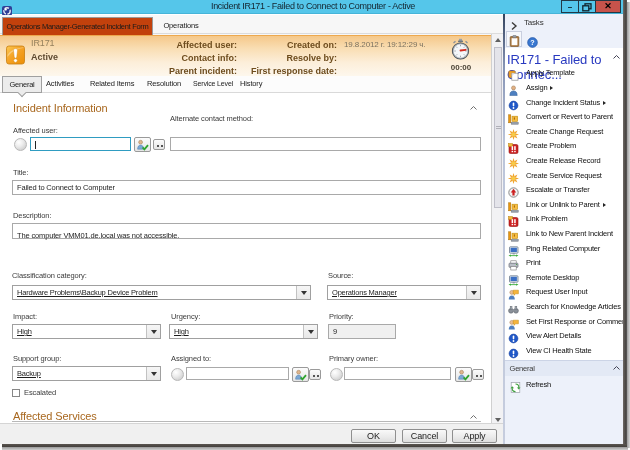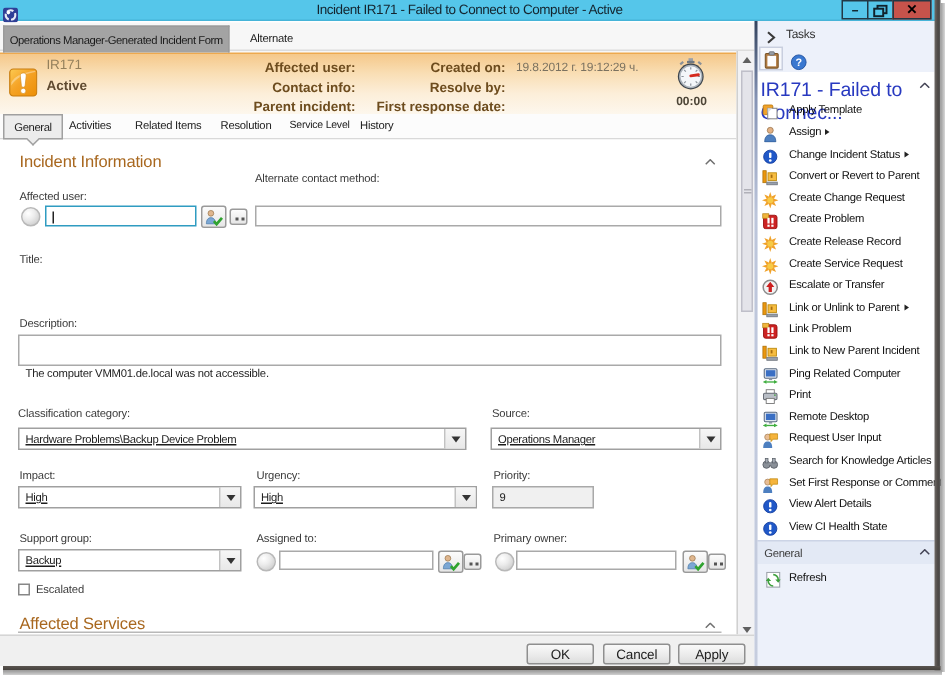--- a/index.html
+++ b/index.html
@@ -9,21 +9,21 @@
 
 #tbar { position:absolute; left:0; top:0; width:626px; height:14px;
   background:#55c6ea; border-bottom:1px solid #46b4d8; }
 #tbar .title { position:absolute; left:0; right:0; top:1px; text-align:center;
   font-size:9px; letter-spacing:-0.3px; color:#14242e; }
 .wbtn { position:absolute; top:0; height:13px; border:1px solid #223845; font-size:8px;
   color:#000; text-align:center; line-height:11px; }
 
 #tstrip { position:absolute; left:0; top:15px; width:503px; height:20px; background:#f7f7f7; }
 #tstrip .line { position:absolute; left:0; top:18px; width:503px; height:1px; background:#dcdcdc; }
-#tab1 { position:absolute; left:2px; top:2px; width:151px; height:18px; background:#a3a3a3;
+#tab1 { position:absolute; left:2px; top:2px; width:151px; height:18px; background:#c2410c;
   border:1px solid #9b9b9b; border-bottom:none; text-align:center; font-size:7.5px;
   letter-spacing:-0.29px; color:#1a1a1a; line-height:17px; white-space:nowrap; z-index:2; }
 #tab2 { position:absolute; left:158px; top:3px; width:46px; height:16px; text-align:center;
   font-size:7.5px; letter-spacing:-0.15px; color:#1a1a1a; line-height:15px; }
 
 
 #banner { position:absolute; left:0; top:35px; width:491px; height:41px;
   background:linear-gradient(180deg,#f5c88a 0%,#f9deb4 32%,#fceed9 66%,#fdf7ed 100%);
   border-top:1px solid #eda94e; }
 #banner .blbl { position:absolute; font-size:9px; letter-spacing:0px; font-weight:bold;
@@ -127,21 +127,21 @@
   <div class="wbtn" style="left:561px;width:18px;background:#55c6ea;font-weight:bold">–</div>
   <div class="wbtn" style="left:578px;width:18px;background:#55c6ea"><svg width="10" height="9" style="margin-top:2px">
         <rect x="3" y="0.8" width="6" height="5" fill="none" stroke="#10222c" stroke-width="1.3"></rect>
         <rect x="0.8" y="2.8" width="6" height="5" fill="#55c6ea" stroke="#10222c" stroke-width="1.3"></rect>
       </svg></div>
   <div class="wbtn" style="left:595px;width:26px;background:#c7534b;font-weight:bold;font-size:9px">✕</div>
 
   <div id="tstrip">
     <div class="line"></div>
     <div id="tab1">Operations Manager-Generated Incident Form</div>
-    <div id="tab2">Alternate</div>
+    <div id="tab2">Operations</div>
   </div>
 
   <div id="banner">
     <span class="abs" style="left:6px;top:9px"><svg width="19" height="20" viewBox="0 0 19 20">
           <defs>
             <linearGradient id="wg" x1="0" y1="0" x2="1" y2="1">
               <stop offset="0" stop-color="#fcca52"></stop>
               <stop offset="0.45" stop-color="#f5a326"></stop>
               <stop offset="1" stop-color="#ec8e05"></stop>
             </linearGradient>
@@ -215,23 +215,24 @@
           <path d="M6.6 8.4 L8.4 10.4 L12 6.2" stroke="#2fa32f" stroke-width="1.8" fill="none"></path>
         </svg>
       </span>
     <span class="dbtn" style="left:153px;top:46px">
         <span></span>
         <span></span>
       </span>
     <div class="tbox" style="left:170px;top:44px;width:311px;height:14px"></div>
 
     <span class="lbl" style="left:13px;top:75px">Title:</span>
+    <div class="tbox" style="left:12px;top:87px;width:469px;height:15px;line-height:14px">Failed to Connect to Computer</div>
 
     <span class="lbl" style="left:13px;top:118px">Description:</span>
-    <div class="tbox" style="left:12px;top:130px;width:469px;height:16px;line-height:11px;padding-top:19px">The computer VMM01.de.local was not accessible.</div>
+    <div class="tbox" style="left:12px;top:130px;width:469px;height:16px;line-height:11px;padding-top:6px">The computer VMM01.de.local was not accessible.</div>
 
     <span class="lbl" style="left:12px;top:178px">Classification category:</span>
     <span class="lbl" style="left:328px;top:178px">Source:</span>
     <div class="combo" style="left:12px;top:192px;width:299px;height:15px">
         <span class="cval">Hardware Problems\Backup Device Problem</span>
         <span class="cbtn">
           <span class="carr"></span>
         </span>
       </div>
     <div class="combo" style="left:327px;top:192px;width:154px;height:15px">

